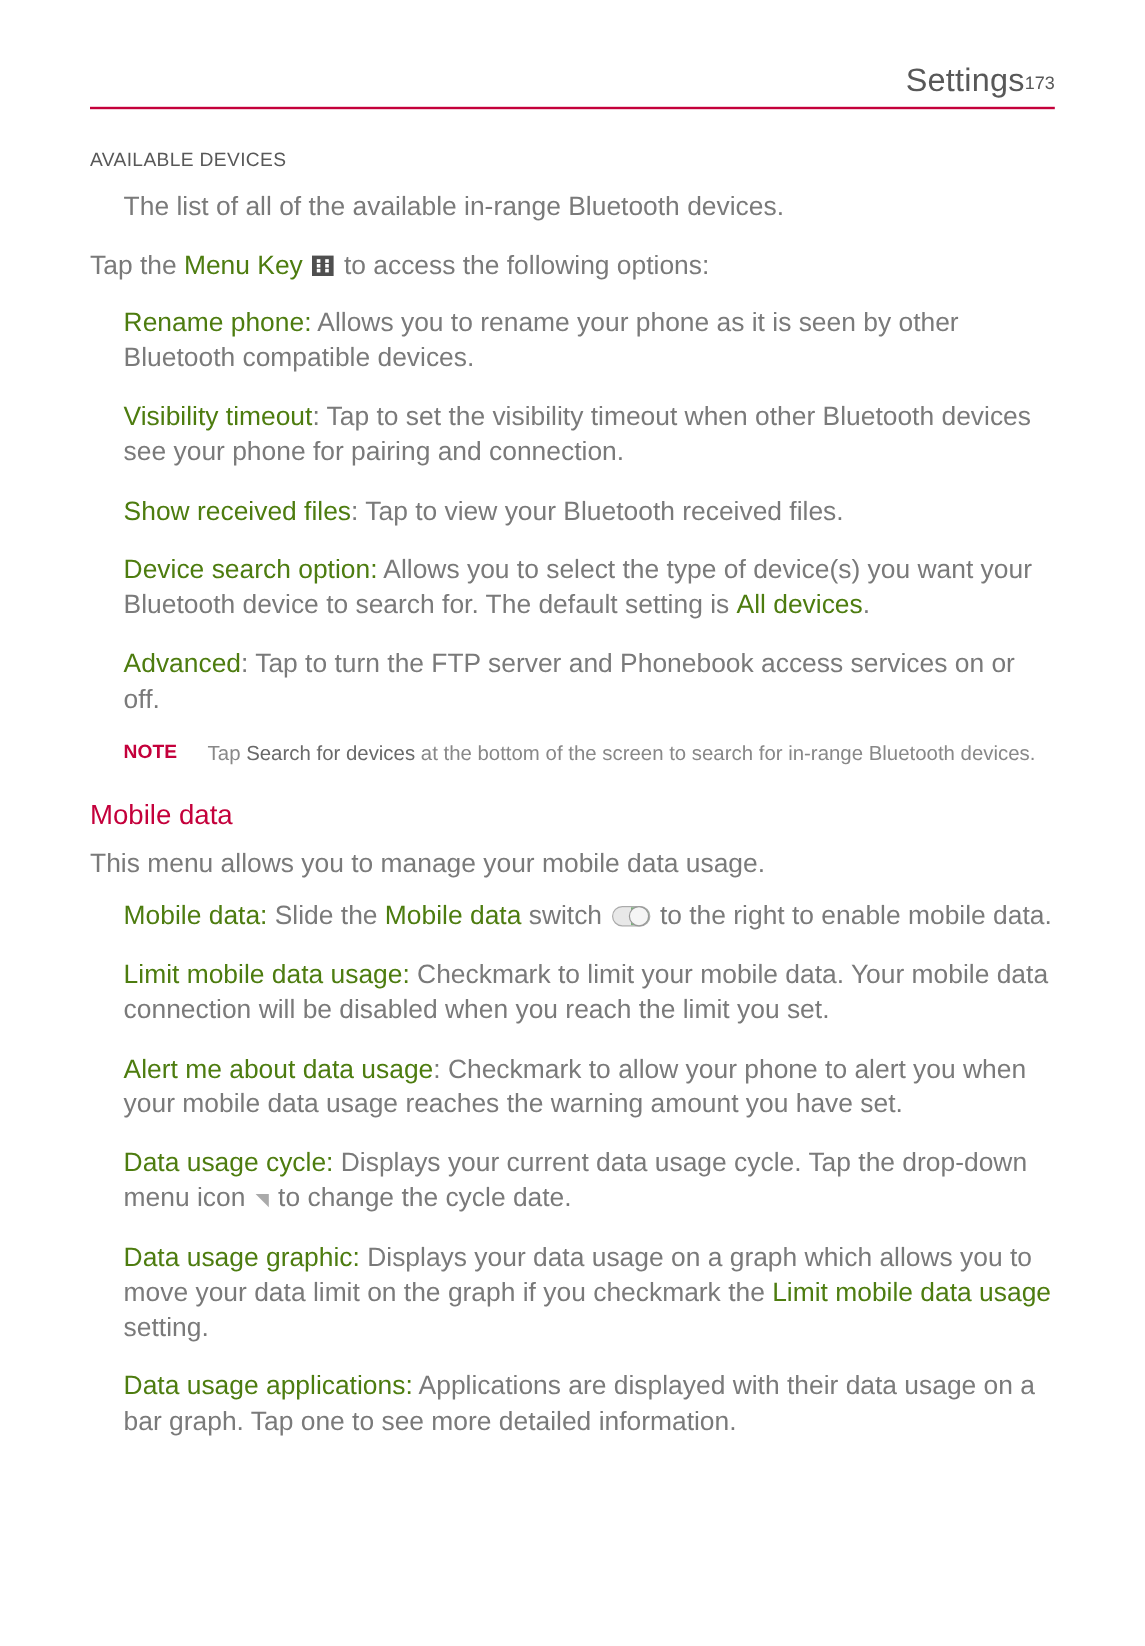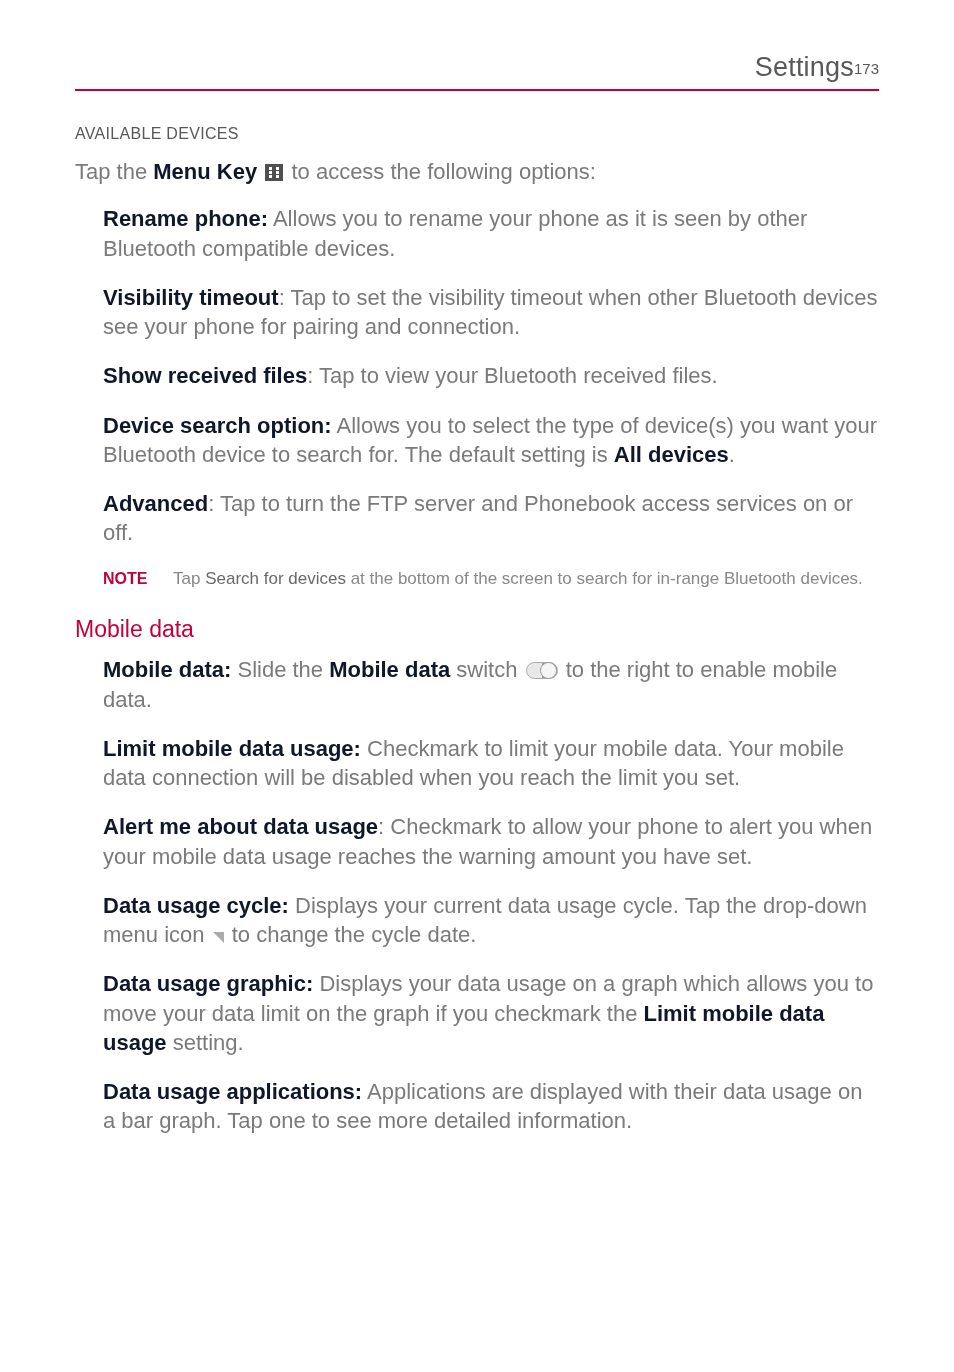--- a/index.html
+++ b/index.html
@@ -56,22 +56,22 @@
   .para {
     margin-bottom: 20px;
   }
   .para-tight {
     margin-bottom: 14px;
   }
   .tap-line {
     margin-bottom: 18px;
   }
   .bold {
-    color: #0f172a;
-    font-weight: 700;
+    color: #4d7c0f;
+    font-weight: 400;
   }
   .menu-key-icon {
     display: inline-block;
     width: 18px;
     height: 17px;
     background: #4f4f4f;
     vertical-align: -2px;
     position: relative;
     margin: 0 2px;
   }
@@ -149,20 +149,21 @@
 
 <div class="page">
 
   <div class="header">
     <span class="header-title">Settings</span>
     <span class="header-page">173</span>
   </div>
 
   <div class="section-label">AVAILABLE DEVICES</div>
 
+  <div class="body-text indent para">The list of all of the available in-range Bluetooth devices.</div>
 
   <div class="body-text tap-line">
     <span>Tap the </span><span class="bold">Menu Key</span>
     <span class="menu-key-icon"></span><span> to access the following options:</span>
   </div>
 
   <div class="body-text indent para">
     <span class="bold">Rename phone:</span><span> Allows you to rename your phone as it is seen by other Bluetooth compatible devices.</span>
   </div>
 
@@ -184,20 +185,21 @@
 
   <div class="note-row indent">
     <div class="note-label">NOTE</div>
     <div>
       <span>Tap </span><span class="note-bold">Search for devices</span><span> at the bottom of the screen to search for in-range Bluetooth devices.</span>
     </div>
   </div>
 
   <div class="subheading">Mobile data</div>
 
+  <div class="body-text para-tight">This menu allows you to manage your mobile data usage.</div>
 
   <div class="body-text indent para">
     <span class="bold">Mobile data:</span><span> Slide the </span><span class="bold">Mobile data</span><span> switch </span><span class="switch-icon"></span><span> to the right to enable mobile data.</span>
   </div>
 
   <div class="body-text indent para">
     <span class="bold">Limit mobile data usage:</span><span> Checkmark to limit your mobile data. Your mobile data connection will be disabled when you reach the limit you set.</span>
   </div>
 
   <div class="body-text indent para">

